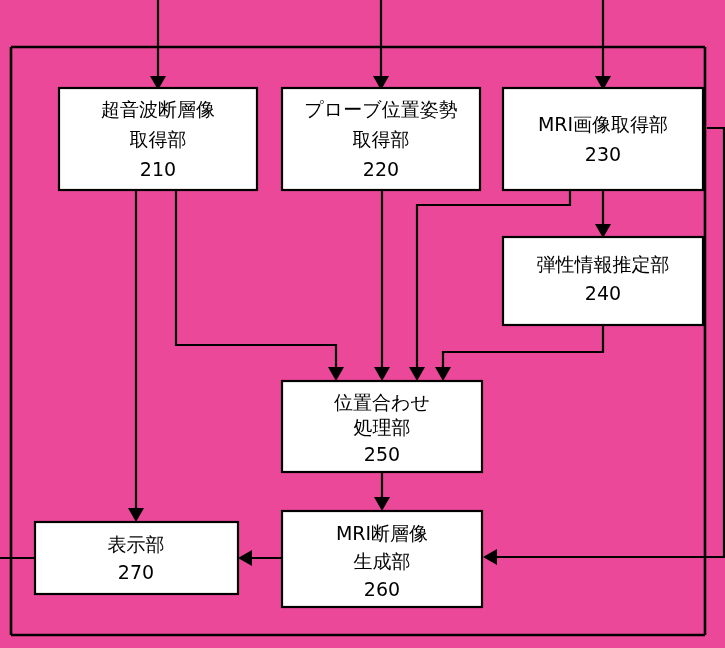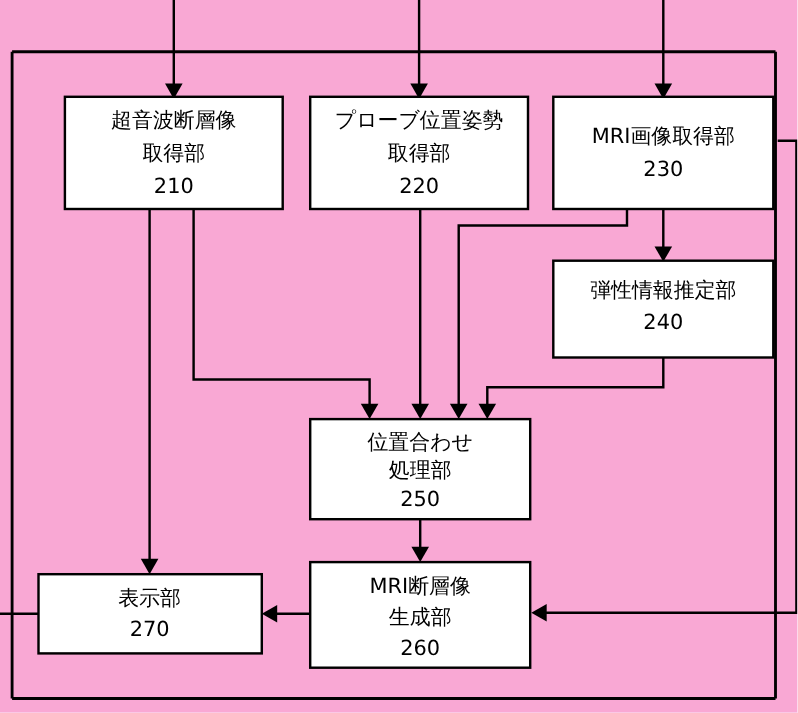--- a/index.html
+++ b/index.html
@@ -4,21 +4,21 @@
 <style>
   html, body {
     margin: 0;
     padding: 0;
     background: #ffffff;
   }
   #diagram-root {
     position: relative;
     width: 725px;
     height: 648px;
-    background: #f9a8d4;
+    background: #ec4899;
     overflow: hidden;
     font-family: "DejaVu Sans", "Liberation Sans", sans-serif;
   }
   svg#diagram-svg {
     display: block;
     width: 725px;
     height: 648px;
   }
   .box-rect {
     fill: #ffffff;

